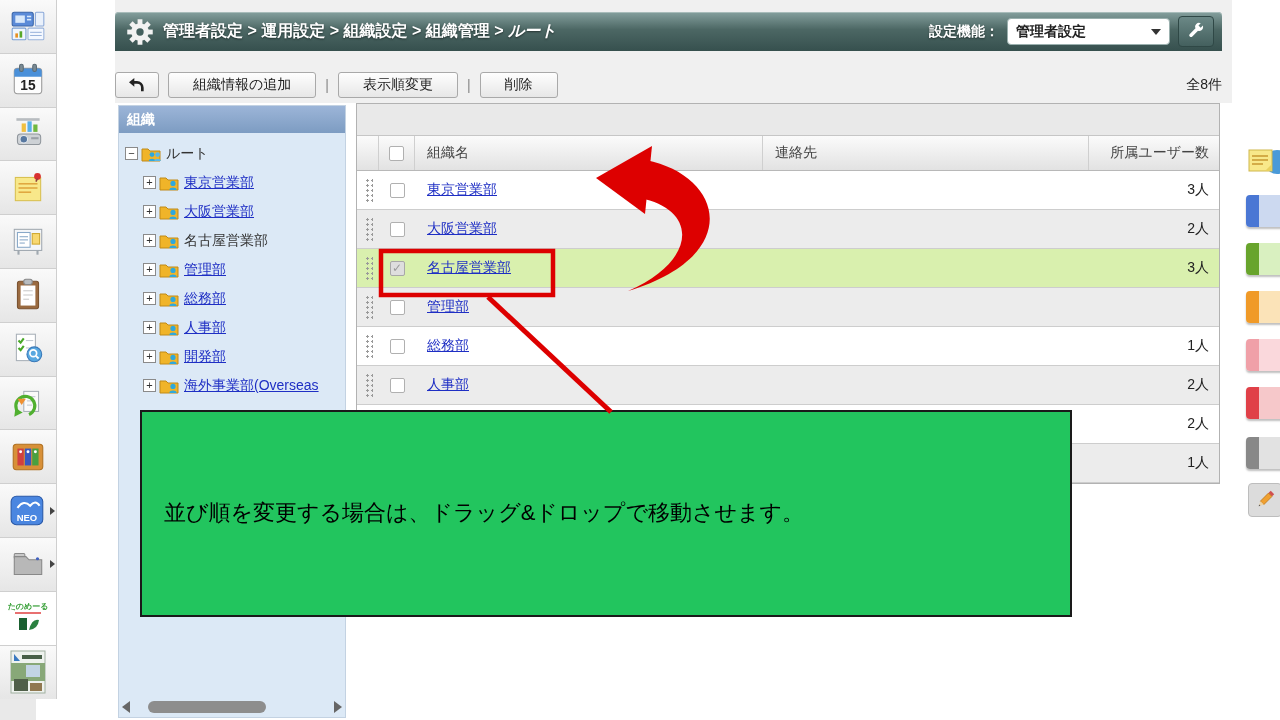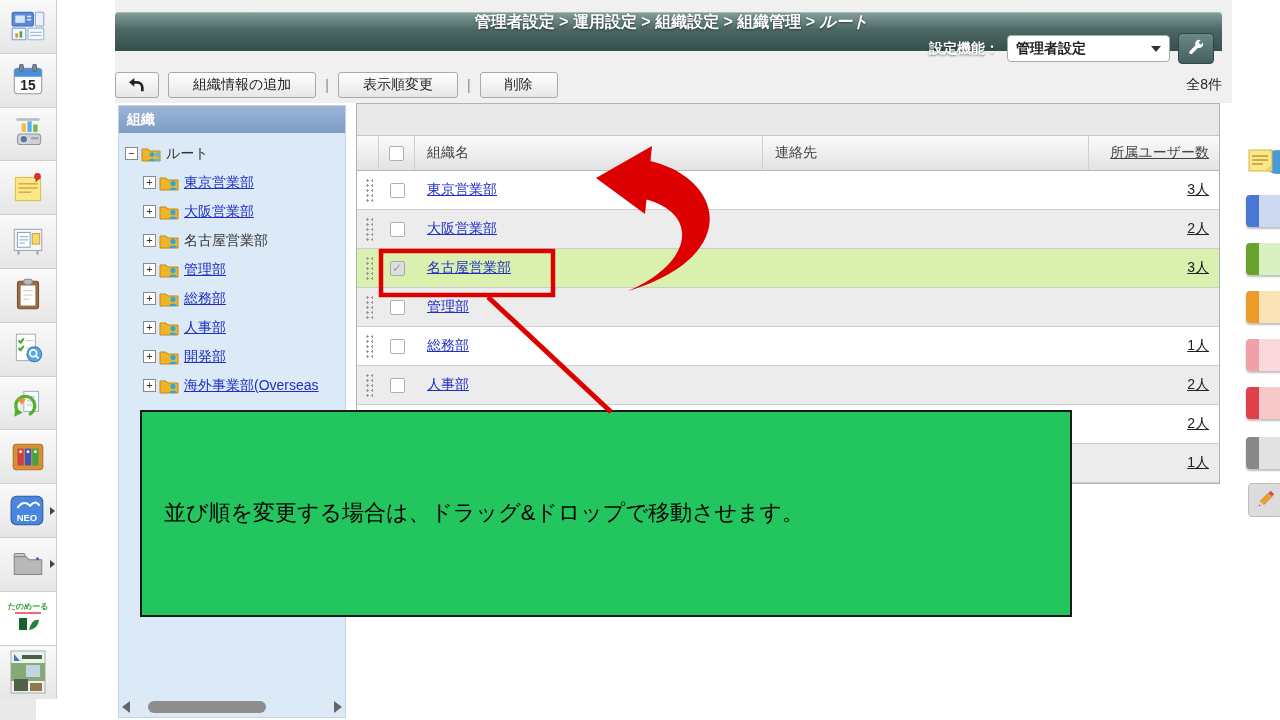--- a/index.html
+++ b/index.html
@@ -11,21 +11,21 @@
     border-right:1px solid #cfcfcf;background:linear-gradient(#fafafa,#e6e6e6);
     display:flex;align-items:center;justify-content:center;position:relative;}
   .ldock .flyout{position:absolute;right:1px;top:50%;margin-top:-4px;width:0;height:0;
     border-left:5px solid #444;border-top:4px solid transparent;border-bottom:4px solid transparent;}
 
   
   .band{position:absolute;left:115px;top:0;width:1117px;height:103px;background:#f0f0f0;}
   .appbar{position:absolute;left:115px;top:12px;width:1107px;height:39px;border-radius:4px 4px 0 0;
     background:linear-gradient(#7e9a98,#4d6off 40%,#3f5a58);
     background:linear-gradient(#85a09e,#4c6764 45%,#36504e);
-    display:flex;align-items:center;box-shadow:inset 0 1px 0 #a8bcba;flex-direction:column;}
+    display:flex;align-items:center;box-shadow:inset 0 1px 0 #a8bcba;}
   .appbar .crumbs{color:#fff;font-size:16px;font-weight:bold;text-shadow:0 1px 2px rgba(0,0,0,.5);margin-left:6px;}
   .appbar .crumbs .cur{font-style:italic;}
   .appbar .right{margin-left:auto;display:flex;align-items:center;gap:8px;margin-right:8px;}
   .appbar .setlabel{color:#fff;font-size:14px;font-weight:bold;text-shadow:0 1px 2px rgba(0,0,0,.5);}
   .select{box-sizing:border-box;width:163px;height:27px;background:#fff;border:1px solid #9ab0ae;border-radius:4px;
     display:flex;align-items:center;padding:0 8px;font-size:14px;font-weight:bold;color:#222;cursor:pointer;}
   .select .chev{margin-left:auto;width:0;height:0;border-top:6px solid #333;
     border-left:5px solid transparent;border-right:5px solid transparent;}
   .wrenchbtn{width:34px;height:29px;border-radius:4px;background:linear-gradient(#6b8886,#44605e);
     border:1px solid #2f4846;display:flex;align-items:center;justify-content:center;cursor:pointer;}
@@ -59,21 +59,21 @@
   .tbl{position:absolute;left:356px;top:103px;width:864px;box-sizing:border-box;border:1px solid #b2b2b2;background:#fff;}
   .topbar{height:31px;background:#e9e9e9;border-bottom:1px solid #c6c6c6;}
   .hrow{display:flex;height:34px;background:linear-gradient(#fbfbfb,#e2e2e2);border-bottom:1px solid #b8b8b8;
     font-size:14px;color:#444;align-items:center;}
   .hrow>div{box-sizing:border-box;height:100%;display:flex;align-items:center;border-right:1px solid #cfcfcf;}
   .hrow>div:last-child{border-right:none;}
   .c-drag{width:22px;flex:0 0 22px;justify-content:center;}
   .c-check{width:36px;flex:0 0 36px;justify-content:center;align-items:center;display:flex;}
   .c-name{width:348px;flex:0 0 348px;padding-left:12px;}
   .c-contact{width:326px;flex:0 0 326px;padding-left:12px;}
-  .c-users{width:128px;flex:1;justify-content:flex-end;padding-right:10px;text-align:left;text-decoration:underline;}
+  .c-users{width:128px;flex:1;justify-content:flex-end;padding-right:10px;text-align:left;}
   .trow{display:flex;height:38px;border-bottom:1px solid #cdcdcd;font-size:14px;color:#222;align-items:center;background:#fff;}
   .trow>div{box-sizing:border-box;display:flex;align-items:center;height:100%;}
   .trow:nth-of-type(even){background:#ececec;}
   .trow.row-hl{background:#d9f0ae !important;}
   .dots{width:9px;height:26px;background-image:radial-gradient(circle,#9a9a9a 1.1px,transparent 1.4px);
     background-size:5px 5px;background-position:1px 1px;cursor:grab;}
   .cb{width:15px;height:15px;box-sizing:border-box;border:1px solid #b0b0b0;border-radius:2px;background:#fff;
     display:flex;align-items:center;justify-content:center;font-size:12px;color:#9a9a9a;cursor:pointer;}
   .cb.checked{background:#dedede;border-color:#a8a8a8;}
   .cb.checked::after{content:"\2713";}

